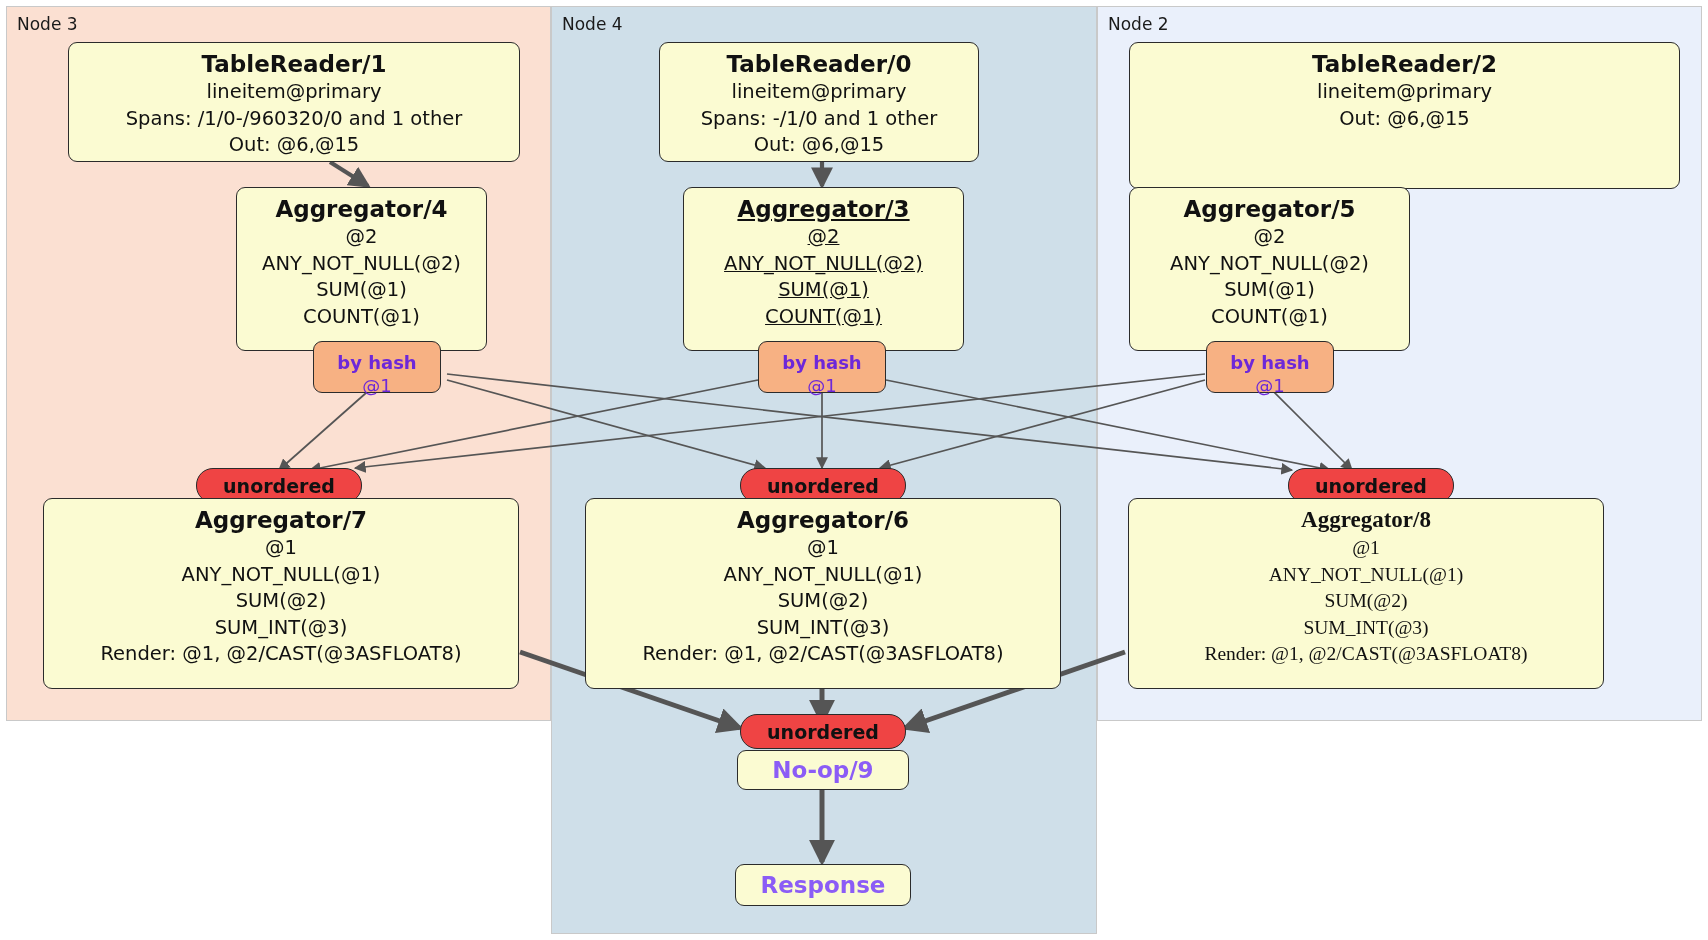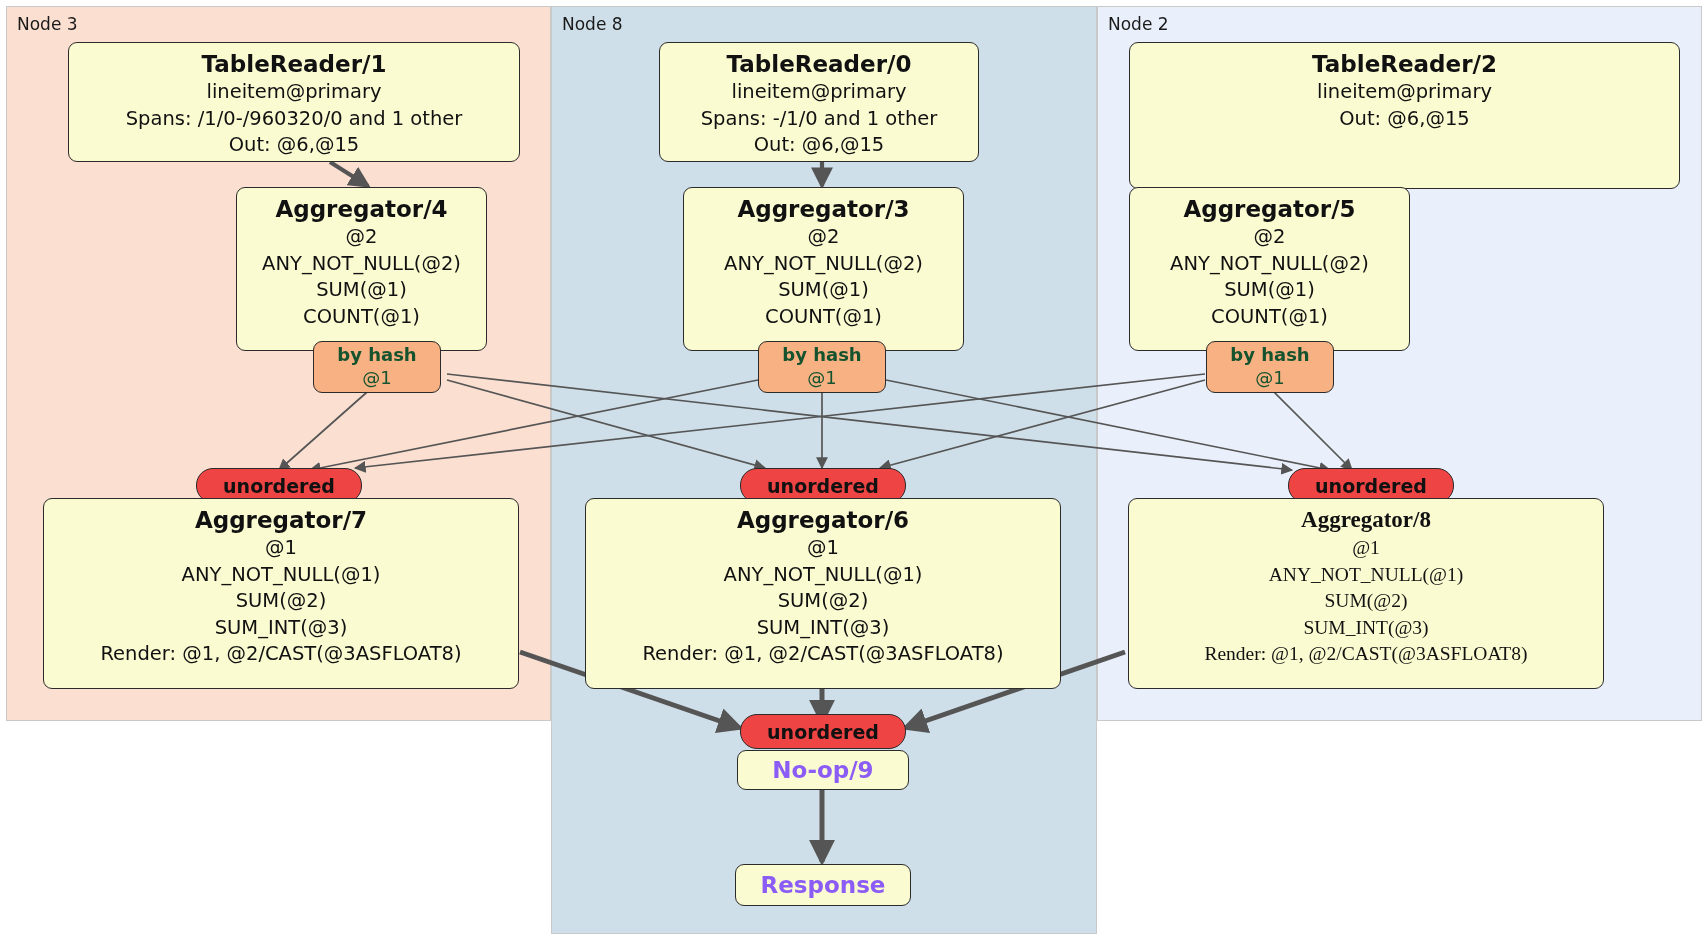--- a/index.html
+++ b/index.html
@@ -93,24 +93,24 @@
   }
 
   
   .badge-hash {
     position: absolute;
     box-sizing: border-box;
     background: #f7b183;
     border: 1.6px solid #2b2b2b;
     border-radius: 9px;
     text-align: center;
-    padding-top: 1px;
+    padding-top: 9px;
     font-size: 18px;
     line-height: 23px;
-    color: #14532d;
+    color: #6d28d9;
   }
   .badge-hash .b1 { font-weight: bold; display: block; }
   .badge-hash .b2 { display: block; font-weight: normal; }
 
   .badge-unordered {
     position: absolute;
     box-sizing: border-box;
     background: #ef4444;
     border: 1.7px solid #2b2b2b;
     border-radius: 17px;
@@ -125,21 +125,21 @@
 </style>
 </head>
 <body>
 
 <div id="stage">
 
   <div class="region" id="region-node3">
     <span class="region-label">Node 3</span>
   </div>
   <div class="region" id="region-node1">
-    <span class="region-label">Node 8</span>
+    <span class="region-label">Node 4</span>
   </div>
   <div class="region" id="region-node2">
     <span class="region-label">Node 2</span>
   </div>
 
   <svg id="edges" viewBox="0 0 1708 940">
     <defs>
       <marker id="ah-thick" viewBox="0 0 10 10" refX="8.5" refY="5" markerWidth="5.2" markerHeight="5.2" orient="auto-start-reverse">
         <path d="M 0 0 L 10 5 L 0 10 z" fill="#555555"></path>
       </marker>
@@ -192,21 +192,21 @@
   </div>
 
   <div class="proc" style="left:236px; top:187px; width:251px; height:164px;">
     <span class="ttl">Aggregator/4</span>
     <span class="ln">@2</span>
     <span class="ln">ANY_NOT_NULL(@2)</span>
     <span class="ln">SUM(@1)</span>
     <span class="ln">COUNT(@1)</span>
   </div>
 
-  <div class="proc" style="left:683px; top:187px; width:281px; height:164px;">
+  <div class="proc" style="left:683px; top:187px; width:281px; height:164px;text-decoration:underline;">
     <span class="ttl">Aggregator/3</span>
     <span class="ln">@2</span>
     <span class="ln">ANY_NOT_NULL(@2)</span>
     <span class="ln">SUM(@1)</span>
     <span class="ln">COUNT(@1)</span>
   </div>
 
   <div class="proc" style="left:1129px; top:187px; width:281px; height:164px;">
     <span class="ttl">Aggregator/5</span>
     <span class="ln">@2</span>

